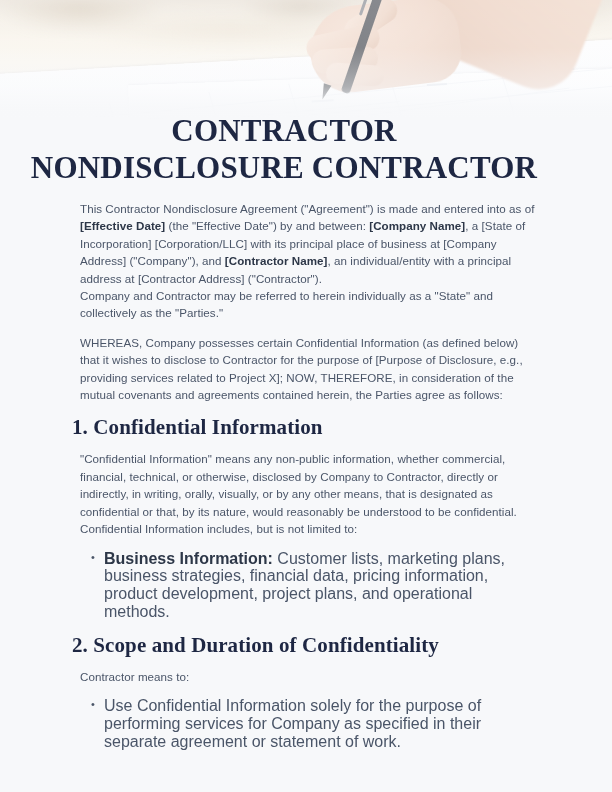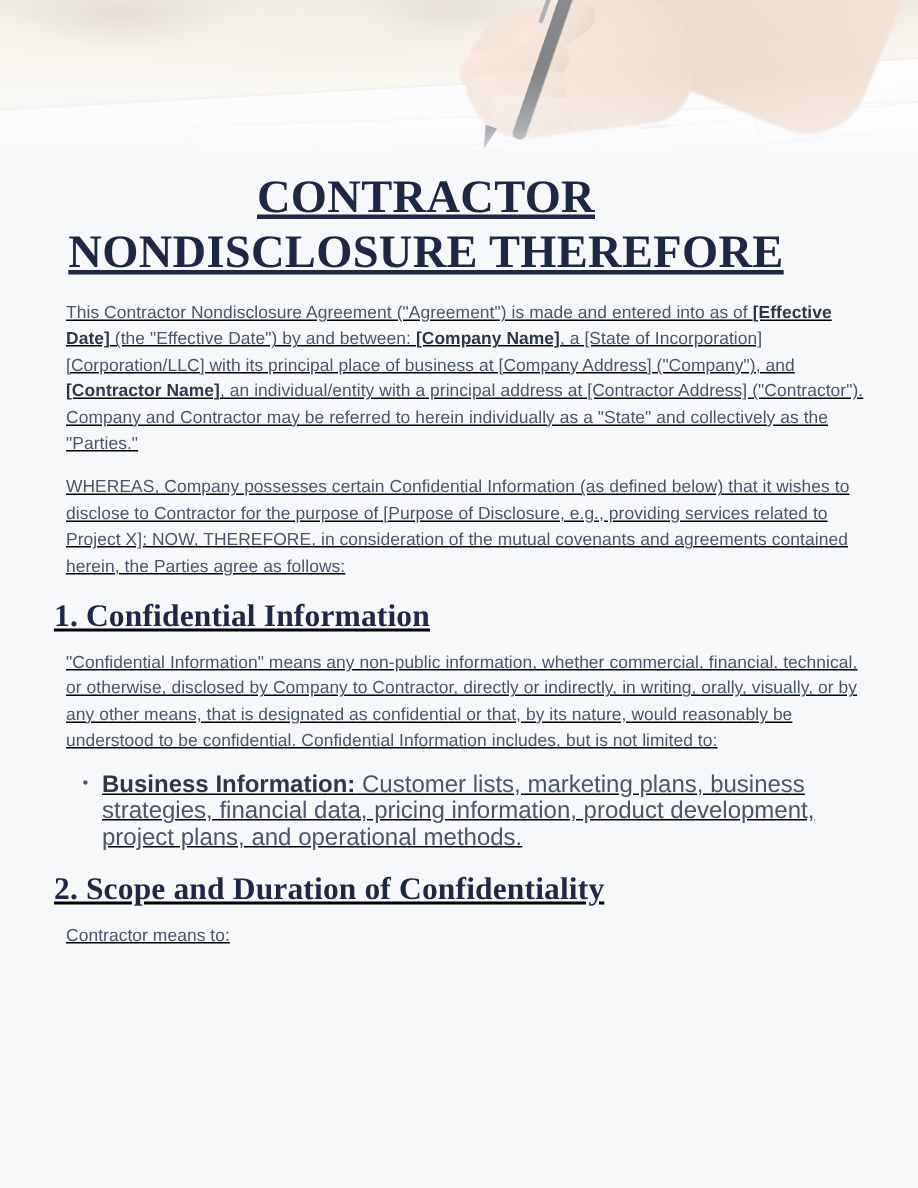--- a/index.html
+++ b/index.html
@@ -170,33 +170,31 @@
     left: 0;
     width: 568px;
     text-align: center;
     font-family: "Liberation Serif", serif;
     font-weight: bold;
     font-size: 31px;
     line-height: 37px;
     letter-spacing: .2px;
     color: #1e2743;
     z-index: 5;
-    text-decoration: underline;
   }
 
   
   .content {
     position: absolute;
     top: 200px;
     left: 0;
     width: 612px;
-    padding: 0 36px;
+    padding: 0 72px;
     box-sizing: border-box;
     z-index: 4;
-    text-decoration: underline;
   }
   p.body {
     margin: 0 0 12px 0;
     padding: 0 0 0 8px;
     font-size: 11.6px;
     line-height: 17.4px;
     color: #4a5568;
     letter-spacing: .05px;
   }
   p.body.tight { margin-bottom: 0; }
@@ -281,35 +279,36 @@
     <div class="pen"></div>
     <div class="pen-clip"></div>
     <div class="pen-tip"></div>
   </div>
 
   <div class="hero-wash"></div>
 </div>
 
 <div class="doc-title">
   <div>CONTRACTOR</div>
-  <div>NONDISCLOSURE THEREFORE</div>
+  <div>NONDISCLOSURE CONTRACTOR</div>
 </div>
 
 <div class="content">
 
   <p class="body tight"><span>This Contractor Nondisclosure Agreement ("Agreement") is made and entered into as of </span><span class="ph">[Effective Date]</span><span> (the "Effective Date") by and between: </span><span class="ph">[Company Name]</span><span>, a [State of Incorporation] [Corporation/LLC] with its principal place of business at [Company Address] ("Company"), and </span><span class="ph">[Contractor Name]</span><span>, an individual/entity with a principal address at [Contractor Address] ("Contractor").</span></p>
 
   <p class="body">Company and Contractor may be referred to herein individually as a "State" and collectively as the "Parties."</p>
 
   <p class="body">WHEREAS, Company possesses certain Confidential Information (as defined below) that it wishes to disclose to Contractor for the purpose of [Purpose of Disclosure, e.g., providing services related to Project X]; NOW, THEREFORE, in consideration of the mutual covenants and agreements contained herein, the Parties agree as follows:</p>
 
   <h2 class="section">1. Confidential Information</h2>
   <p class="body">"Confidential Information" means any non-public information, whether commercial, financial, technical, or otherwise, disclosed by Company to Contractor, directly or indirectly, in writing, orally, visually, or by any other means, that is designated as confidential or that, by its nature, would reasonably be understood to be confidential. Confidential Information includes, but is not limited to:</p>
   <ul class="bullets">
     <li><span class="lead">Business Information:</span><span> Customer lists, marketing plans, business strategies, financial data, pricing information, product development, project plans, and operational methods.</span></li>
   </ul>
 
   <h2 class="section">2. Scope and Duration of Confidentiality</h2>
   <p class="body">Contractor means to:</p>
   <ul class="bullets">
+    <li><span>Use Confidential Information solely for the purpose of performing services for Company as specified in their separate agreement or statement of work.</span></li>
   </ul>
 
 </div>
 
 </body></html>

